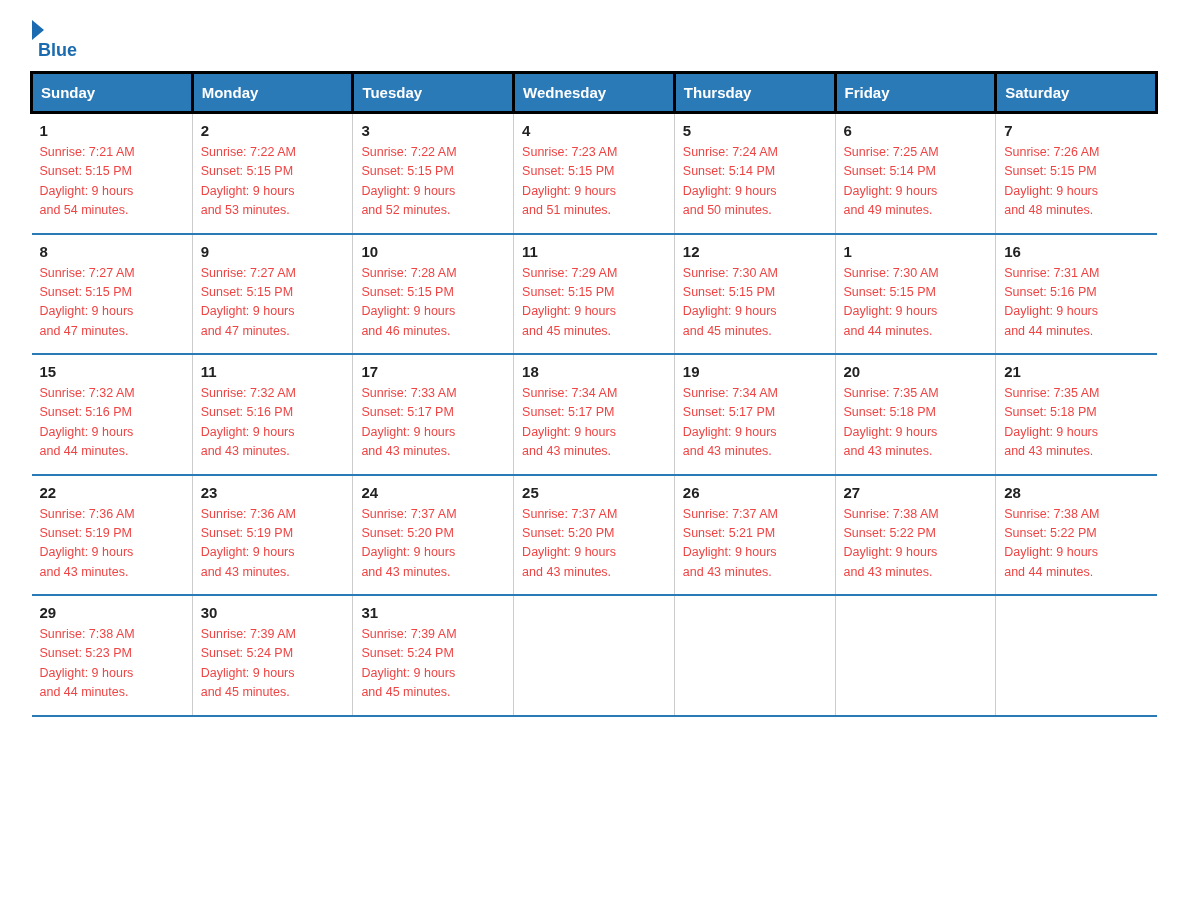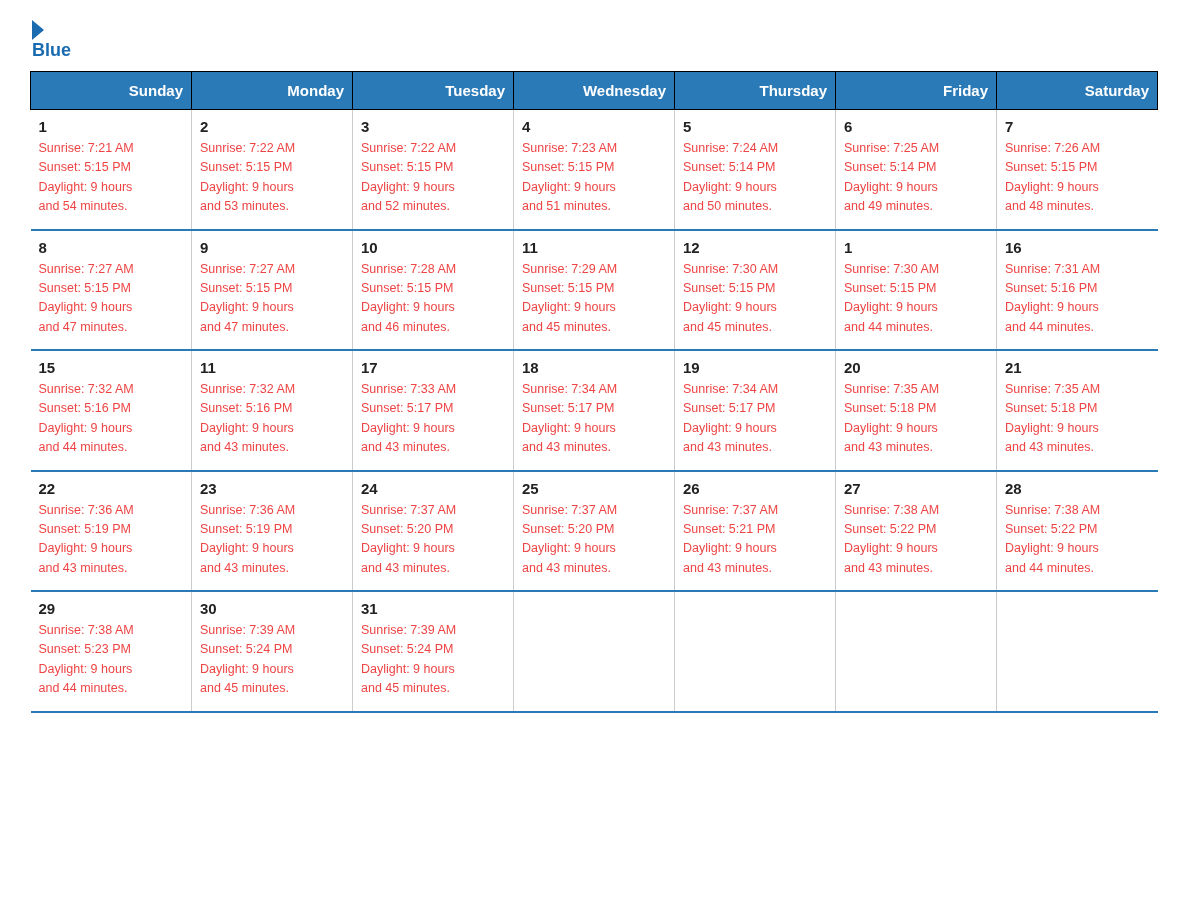--- a/index.html
+++ b/index.html
@@ -34,21 +34,21 @@
       border-top: 10px solid transparent;
       border-bottom: 10px solid transparent;
       display: inline-block;
       margin: 0 2px;
     }
     .logo-blue { color: #1a6bb0; font-size: 28px; font-weight: bold; }
     .logo-subtitle {
       color: #1a6bb0;
       font-size: 18px;
       font-weight: bold;
-      margin-left: 2px;
+      margin-left: 8px;
     }
     .title-section {
       text-align: right;
     }
     .month-title {
       font-size: 52px;
       font-weight: bold;
       color: #222;
       line-height: 1.1;
     }
@@ -63,22 +63,22 @@
       margin-top: 10px;
     }
     .calendar-table thead tr {
       background-color: #2a7ab8;
     }
     .calendar-table thead th {
       color: #fff;
       font-size: 15px;
       font-weight: bold;
       padding: 10px 8px;
-      text-align: right;
-      border: 1px solid #000000;
+      text-align: left;
+      border: 3px solid #000000;
     }
     .calendar-table tbody tr {
       border-bottom: 2px solid #2a7ab8;
     }
     .calendar-table tbody td {
       vertical-align: top;
       padding: 8px 8px 12px 8px;
       font-size: 13px;
       color: #222;
       border-right: 1px solid #ccc;

